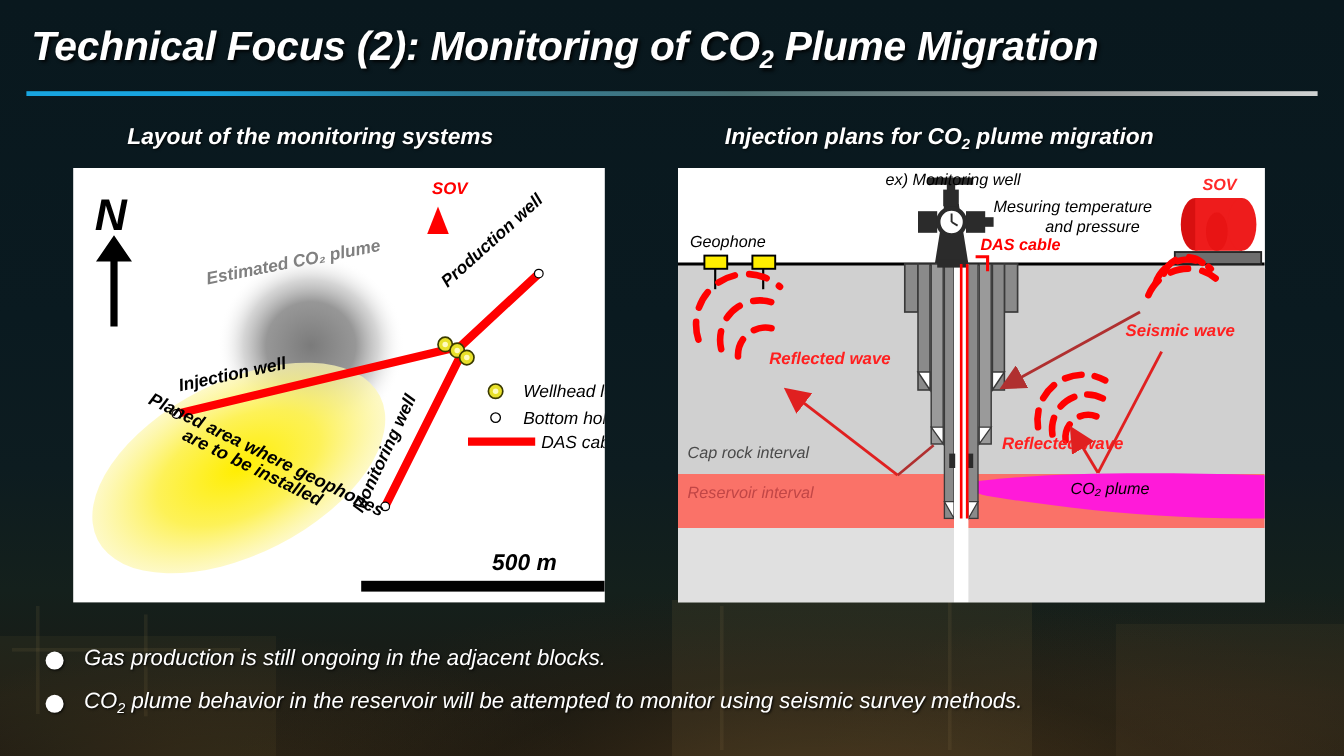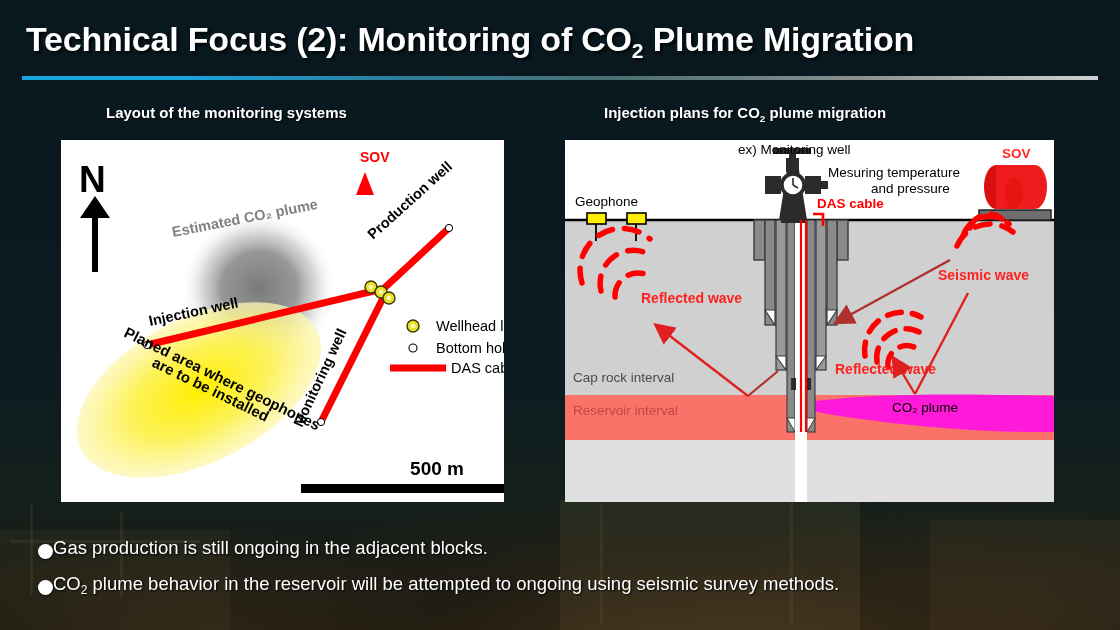--- a/index.html
+++ b/index.html
@@ -10,41 +10,42 @@
   }
   #slide {
     position: relative;
     width: 1120px; height: 630px;
     background:
       radial-gradient(ellipse 700px 260px at 62% 108%, rgba(120,86,40,0.55) 0%, rgba(60,45,22,0.25) 45%, rgba(0,0,0,0) 75%),
       radial-gradient(ellipse 420px 180px at 18% 104%, rgba(90,70,35,0.40) 0%, rgba(0,0,0,0) 70%),
       radial-gradient(ellipse 500px 200px at 92% 100%, rgba(80,62,32,0.35) 0%, rgba(0,0,0,0) 70%),
       linear-gradient(180deg, #09181e 0%, #0a1a20 42%, #0d1c20 62%, #14201c 78%, #1a1a14 92%, #13120e 100%);
     overflow: hidden;
+    font-style: italic;
   }
   
   .bgshape { position: absolute; background: rgba(160,130,80,0.10); }
   .bgline { position: absolute; background: rgba(150,125,80,0.13); }
 
   
   #title {
     position: absolute; left: 26px; top: 20px;
     font-size: 34px; font-weight: bold; color: #ffffff;
     letter-spacing: -0.2px; white-space: nowrap;
     text-shadow: 2px 2px 3px rgba(0,0,0,0.85);
   }
   #title sub { font-size: 0.62em; vertical-align: baseline; position: relative; top: 7px; }
   #title-rule {
     position: absolute; left: 22px; top: 76px; width: 1076px; height: 4px;
     background: linear-gradient(90deg, #18a5e0 0%, #18a5e0 14%, #2c7f9c 34%, #4a6f72 55%, #8b9090 78%, #cfd2d2 100%);
   }
 
   
   .panel-heading {
-    position: absolute; font-size: 15px; font-weight: bold; color: #ffffff;
+    position: absolute; font-size: 19px; font-weight: bold; color: #ffffff;
     text-shadow: 1px 1px 2px rgba(0,0,0,0.8); white-space: nowrap;
   }
   .panel-heading sub { font-size: 0.65em; vertical-align: baseline; position: relative; top: 4px; }
   #heading-left  { left: 106px; top: 104px; }
   #heading-right { left: 604px; top: 104px; }
 
   
   #panel-left {
     position: absolute; left: 61px; top: 140px; width: 443px; height: 362px;
     background: #ffffff; overflow: hidden;
@@ -52,21 +53,21 @@
   #panel-left svg, #panel-right svg { display: block; }
 
   
   #panel-right {
     position: absolute; left: 565px; top: 140px; width: 489px; height: 362px;
     background: #ffffff; overflow: hidden;
   }
 
   
   .bullet-row {
-    position: absolute; left: 38px; display: flex; align-items: flex-end; gap: 0;
+    position: absolute; left: 38px; display: flex; align-items: center; gap: 17px;
   }
   .bullet-dot {
     width: 15px; height: 15px; border-radius: 50%; background: #ffffff;
     flex: 0 0 auto; margin-top: 4px; box-shadow: 1px 1px 2px rgba(0,0,0,0.7);
   }
   .bullet-text {
     font-size: 18.5px; color: #ffffff; white-space: nowrap; line-height: 1.2;
     text-shadow: 1px 1px 2px rgba(0,0,0,0.9);
   }
   .bullet-text sub { font-size: 0.65em; vertical-align: baseline; position: relative; top: 4px; }
@@ -307,16 +308,16 @@
       </g>
     </svg>
   </div>
 
   <div class="bullet-row" id="bullet-1">
     <div class="bullet-dot"></div>
     <div class="bullet-text"><span>Gas production is still ongoing in the adjacent blocks.</span></div>
   </div>
   <div class="bullet-row" id="bullet-2">
     <div class="bullet-dot"></div>
-    <div class="bullet-text"><span>CO</span><sub>2</sub><span> plume behavior in the reservoir will be attempted to ongoing using seismic survey methods.</span></div>
+    <div class="bullet-text"><span>CO</span><sub>2</sub><span> plume behavior in the reservoir will be attempted to monitor using seismic survey methods.</span></div>
   </div>
 
 </div>
 
 </body></html>

